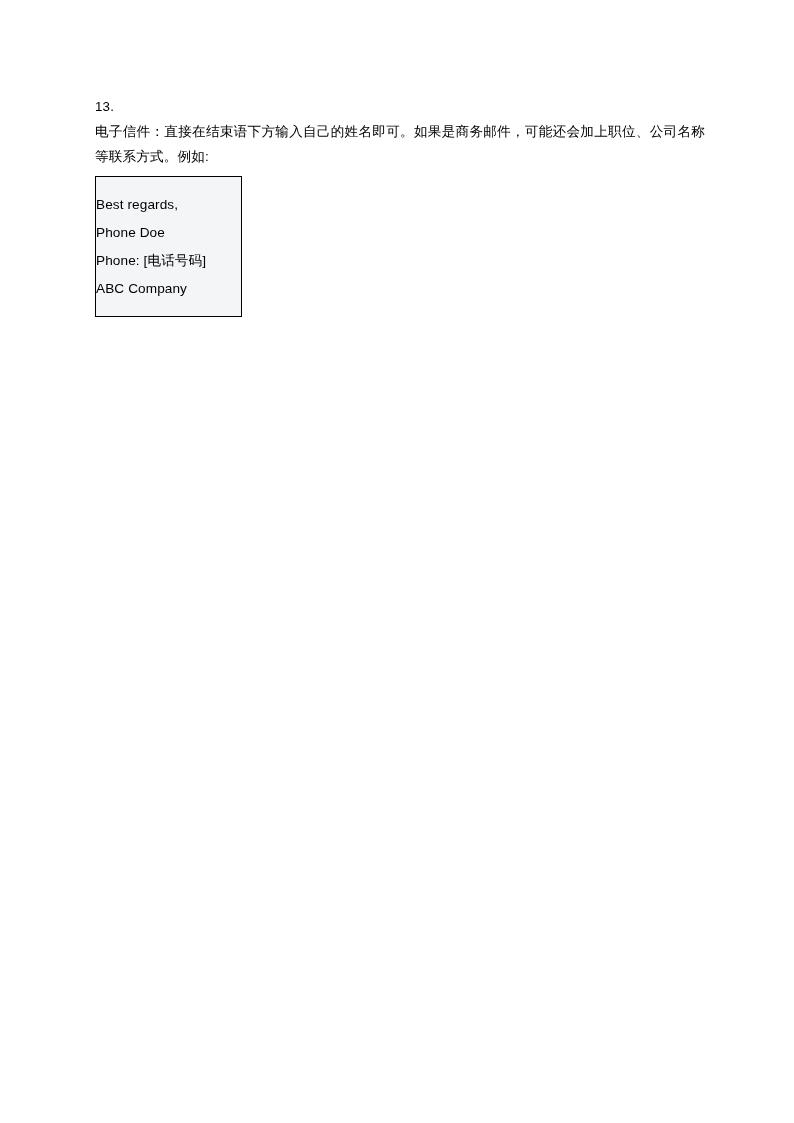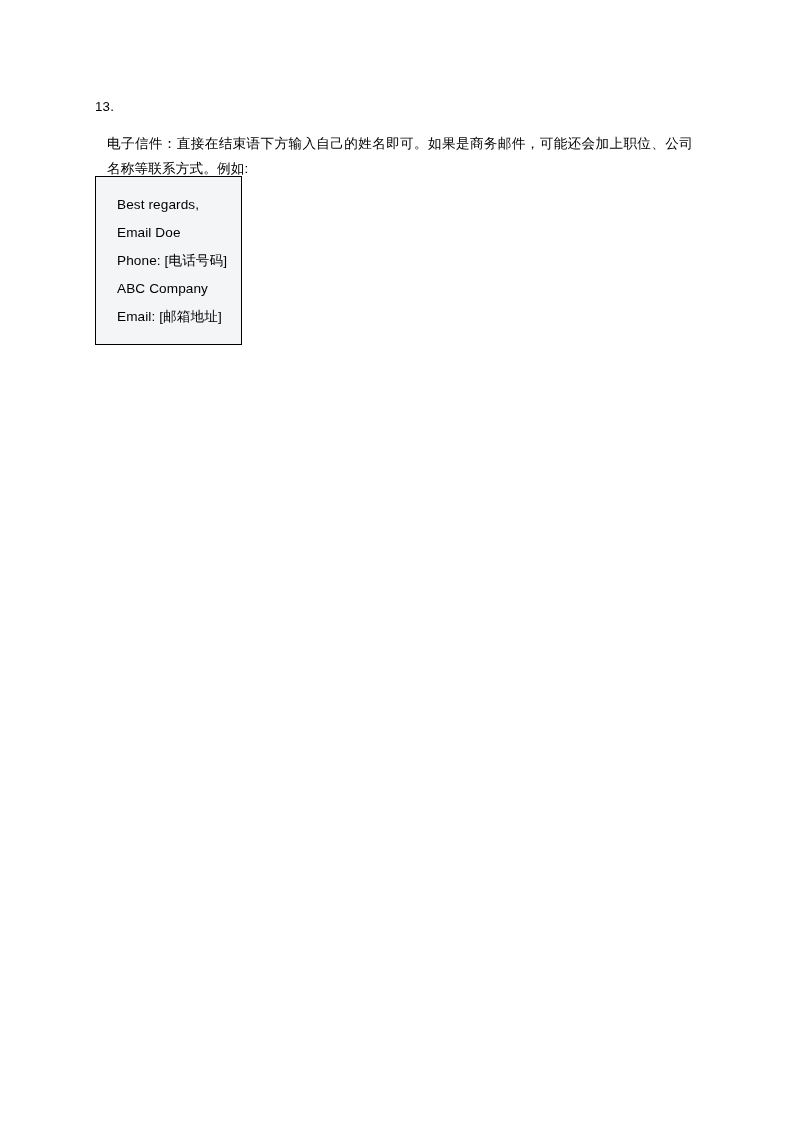--- a/index.html
+++ b/index.html
@@ -53,33 +53,33 @@
     flex: 1 1 auto;
     font-size: 13.6px;
     line-height: 25px;
     color: #000000;
     text-align: justify;
     text-justify: inter-ideograph;
     letter-spacing: 0.15px;
   }
 
   .list-body p {
-    margin: 12px;
+    margin: 0;
   }
 
   
   .signature-box {
     position: absolute;
     left: 95px;
     top: 176px;
     width: 147px;
     box-sizing: border-box;
     border: 1.4px solid #000000;
     background: #f4f5f7;
-    padding: 14px 6px 13px 21px;
+    padding: 14px 6px 13px 0;
   }
 
   .signature-line {
     font-size: 13.6px;
     line-height: 28px;
     color: #000000;
     white-space: nowrap;
     letter-spacing: 0.1px;
   }
 </style>
@@ -92,19 +92,18 @@
     <div class="list-row">
       <div class="list-marker">13.</div>
       <div class="list-body">
         <p>电子信件：直接在结束语下方输入自己的姓名即可。如果是商务邮件，可能还会加上职位、公司名称等联系方式。例如:</p>
       </div>
     </div>
   </div>
 
   <div class="signature-box">
     <div class="signature-line">Best regards,</div>
-    <div class="signature-line">Email Doe</div>
+    <div class="signature-line">Phone Doe</div>
     <div class="signature-line">Phone: [电话号码]</div>
     <div class="signature-line">ABC Company</div>
-    <div class="signature-line">Email: [邮箱地址]</div>
   </div>
 
 </div>
 
 </body></html>

